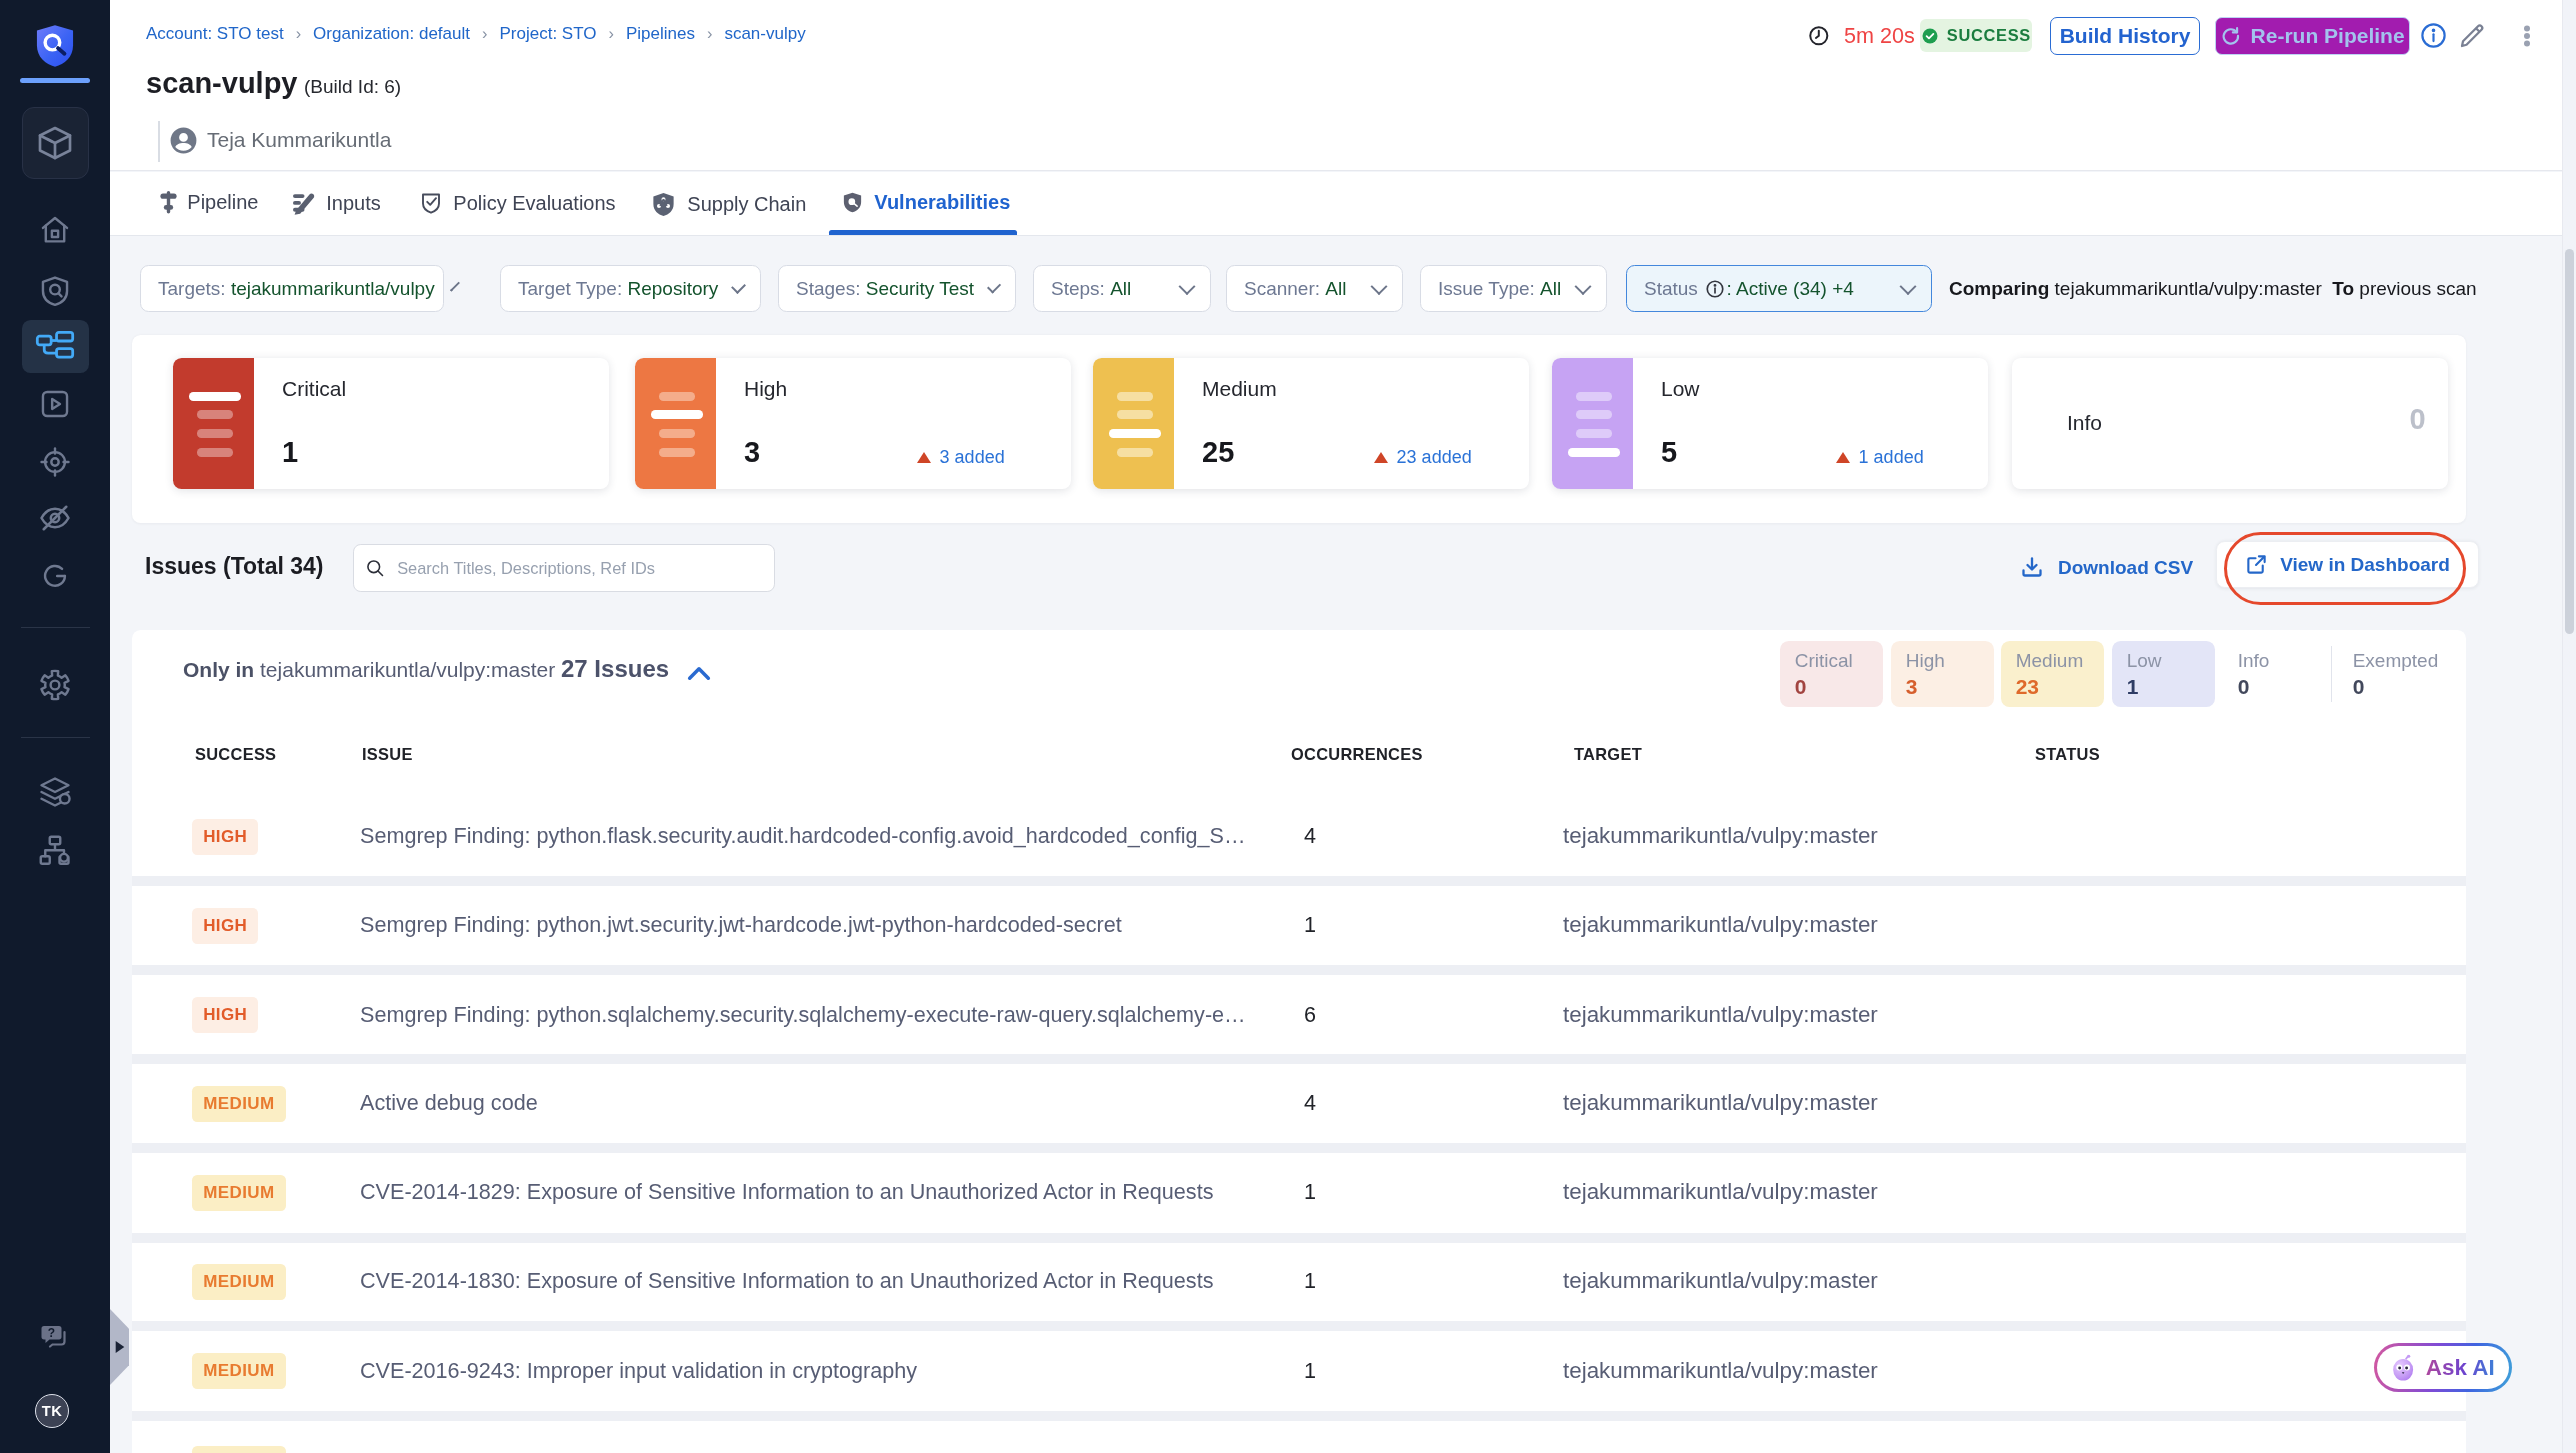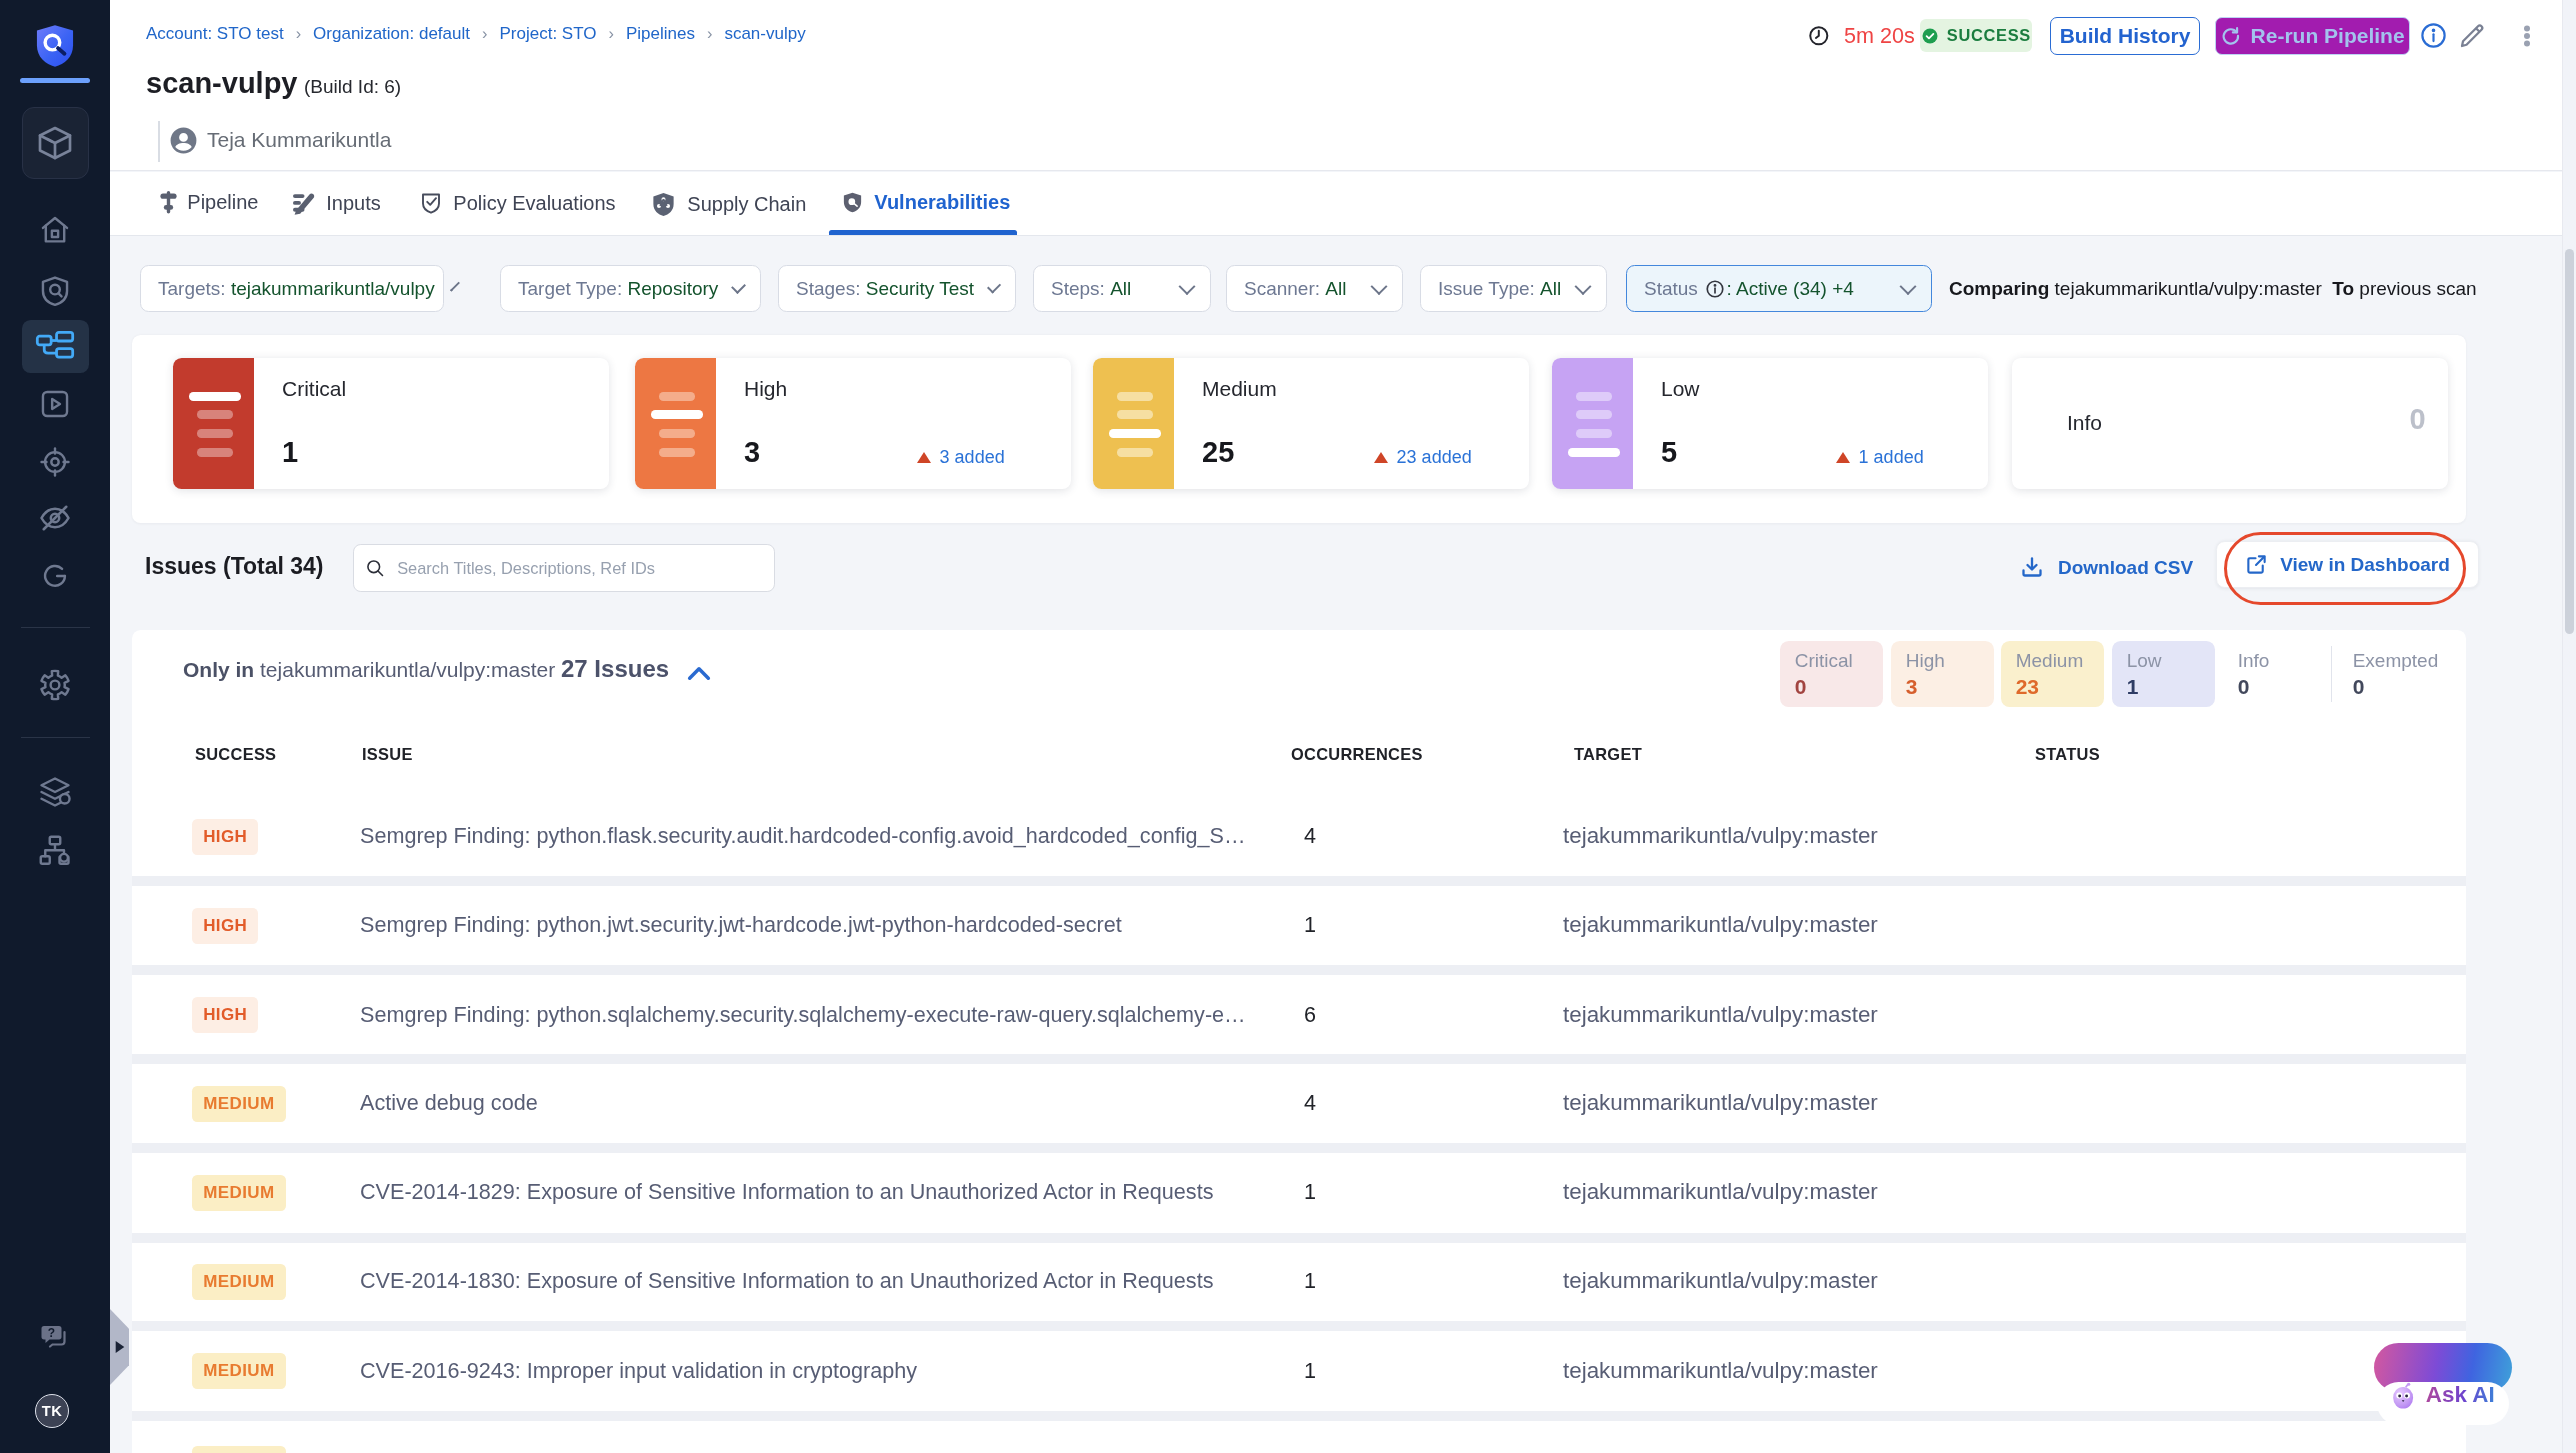--- a/index.html
+++ b/index.html
@@ -63,21 +63,21 @@
 .b-high { background:#fdeee4; color:#e25c2a; }
 .b-med { background:#fbeec5; color:#e87b30; }
 .rowtext { position:absolute; left:228px; max-width:888px; font-size:21.6px; color:#575d74; white-space:nowrap; overflow:hidden; text-overflow:ellipsis; }
 .occ { position:absolute; left:1172px; font-size:21.6px; color:#212329; }
 .targ { position:absolute; left:1431px; font-size:22.4px; color:#575d74; }
 
 #scrollstrip { position:absolute; right:0; top:0; width:14px; height:1454px; background:#f1f3f8; border-left:0.9px solid #e7e9ef; z-index:40; }
 #scrollthumb { position:absolute; right:1.7px; top:249px; width:9.5px; height:385px; background:#ccd1da; border-radius:5.2px; z-index:41; }
 
 #askai { position:absolute; left:2374px; top:1343px; width:138px; height:49px; border-radius:25px; padding:2.6px; background:linear-gradient(100deg,#d4589f,#7d4bd6 45%,#3f64e0 70%,#3fa2d9); z-index:20; }
-#askai .inner { width:100%; height:100%; border-radius:22.4px; background:#fff; display:flex; align-items:flex-start; justify-content:center; gap:8.6px;margin-top:36px; }
+#askai .inner { width:100%; height:100%; border-radius:22.4px; background:#fff; display:flex; align-items:center; justify-content:center; gap:8.6px; }
 #askai .txt { font-size:22.4px; font-weight:bold; background:linear-gradient(95deg,#b0489c,#6d43ce 55%,#3b82d8); -webkit-background-clip:text; background-clip:text; color:transparent; }
 </style>
 </head>
 <body>
 
 <div id="header">
   <div id="bread">
     <span class="crumb">Account: STO test</span><span class="crumbsep">›</span><span class="crumb">Organization: default</span><span class="crumbsep">›</span><span class="crumb">Project: STO</span><span class="crumbsep">›</span><span class="crumb">Pipelines</span><span class="crumbsep">›</span><span class="crumb">scan-vulpy</span>
   </div>
   <div id="title">scan-vulpy</div>

